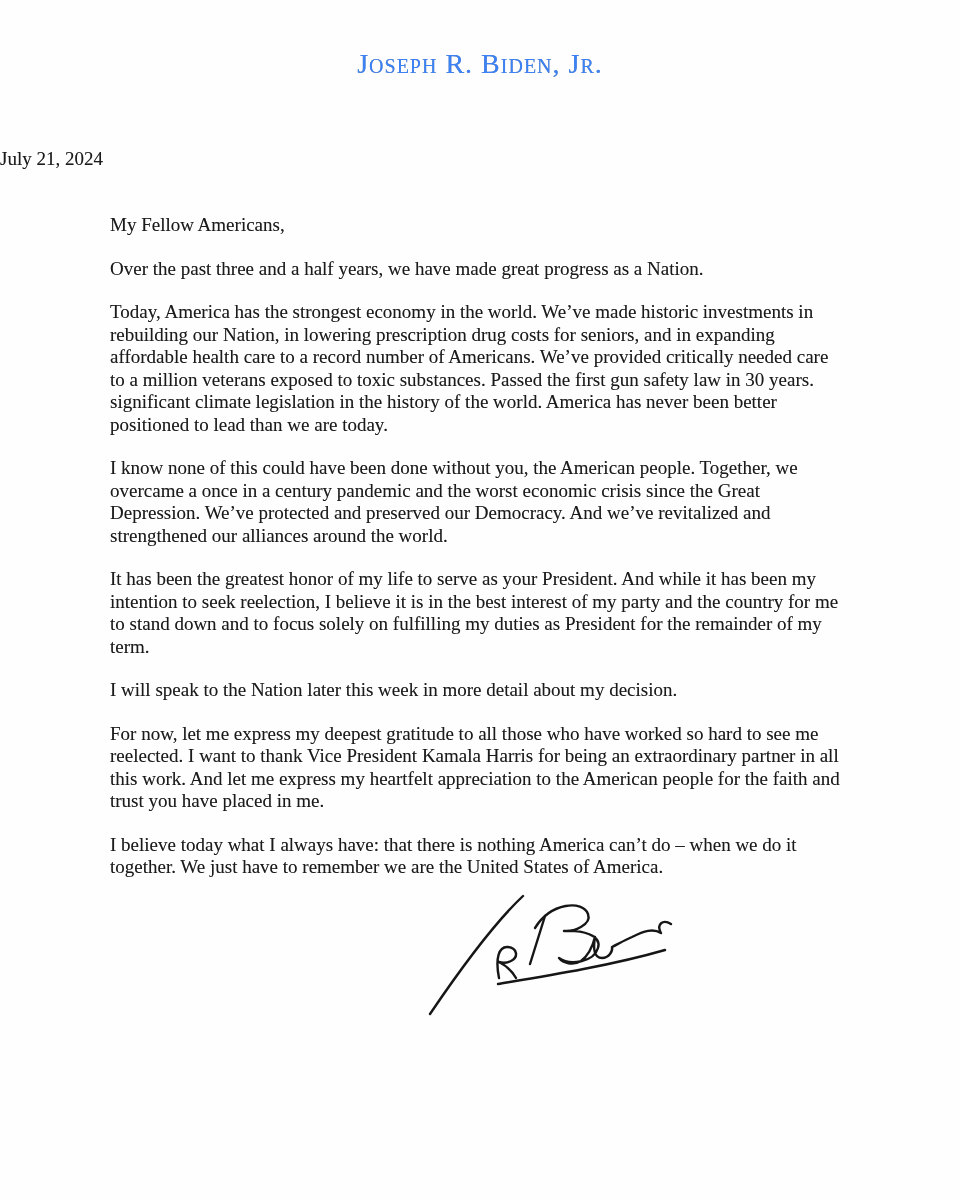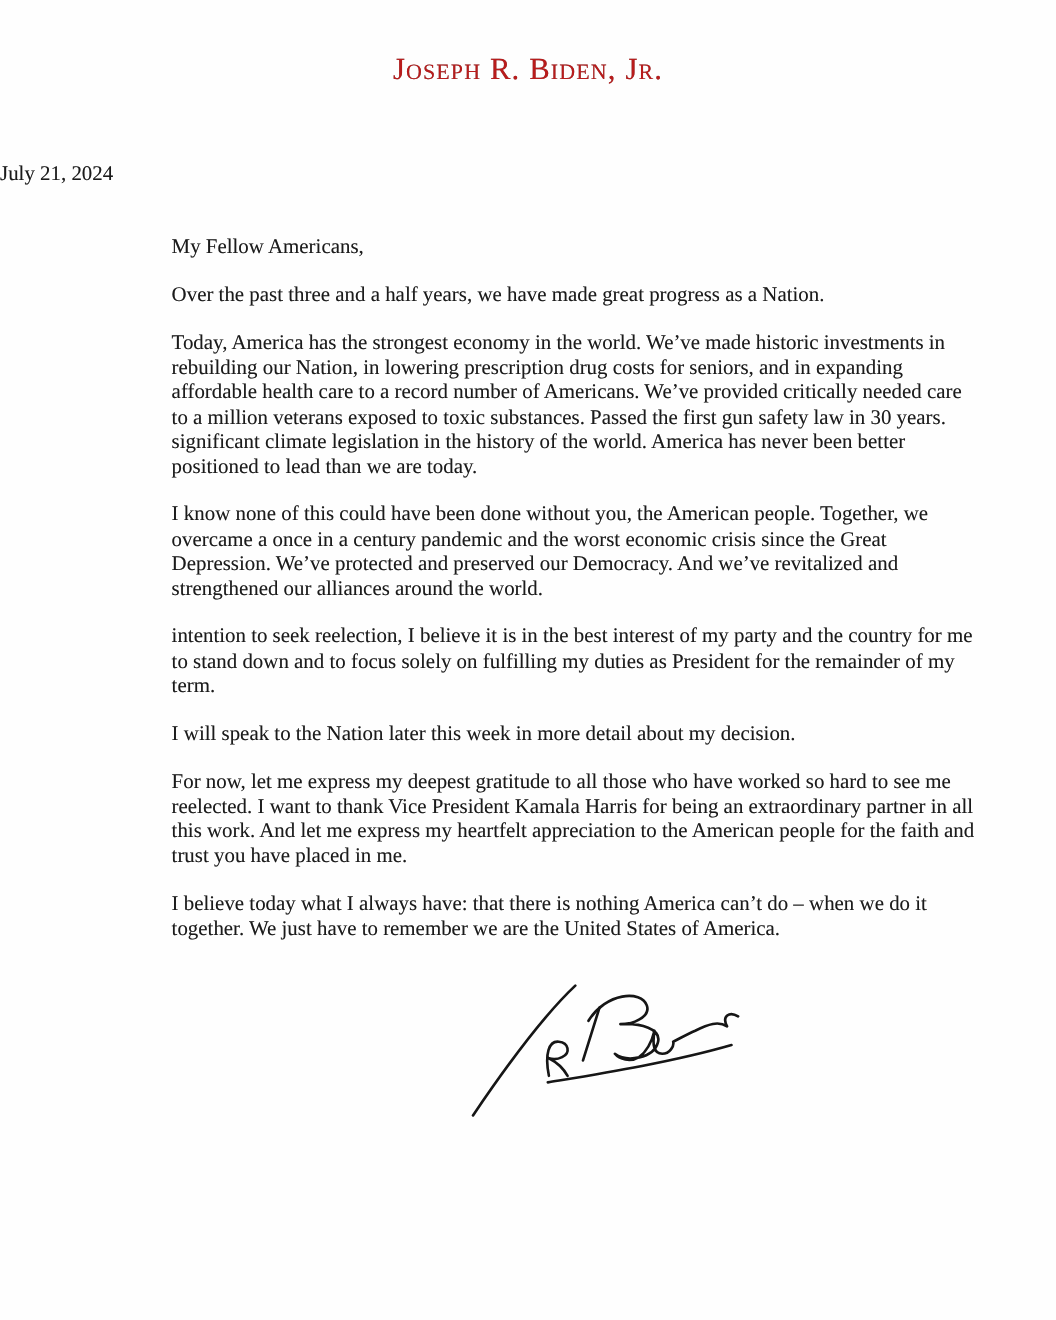--- a/index.html
+++ b/index.html
@@ -18,41 +18,40 @@
   }
   .letterhead {
     position: absolute;
     top: 48px;
     left: 0;
     width: 100%;
     text-align: center;
     font-variant: small-caps;
     font-size: 28px;
     letter-spacing: 1px;
-    color: #b91c1c;
+    color: #3b82f6;
     text-shadow: 0 0 0.6px rgba(0,0,0,0.45);
   }
   .date {
     position: absolute;
     top: 148px;
     left: 0;
     width: 100%;
     text-align: left;
     font-size: 19px;
     text-shadow: 0 0 0.4px rgba(0,0,0,0.35);
   }
   .letter-body {
     position: absolute;
     top: 214px;
     left: 110px;
     width: 752px;
     font-size: 19px;
     line-height: 22.5px;
     text-shadow: 0 0 0.4px rgba(0,0,0,0.35);
-    margin-left: 46px;
   }
   .para {
     margin: 0 0 21px 0;
   }
   .line {
     white-space: nowrap;
   }
   .signature {
     position: absolute;
     left: 425px;
@@ -97,20 +96,21 @@
         <div class="line">significant climate legislation in the history of the world. America has never been better</div>
         <div class="line">positioned to lead than we are today.</div>
       </div>
       <div class="para">
         <div class="line">I know none of this could have been done without you, the American people. Together, we</div>
         <div class="line">overcame a once in a century pandemic and the worst economic crisis since the Great</div>
         <div class="line">Depression. We’ve protected and preserved our Democracy. And we’ve revitalized and</div>
         <div class="line">strengthened our alliances around the world.</div>
       </div>
       <div class="para">
+        <div class="line">It has been the greatest honor of my life to serve as your President. And while it has been my</div>
         <div class="line">intention to seek reelection, I believe it is in the best interest of my party and the country for me</div>
         <div class="line">to stand down and to focus solely on fulfilling my duties as President for the remainder of my</div>
         <div class="line">term.</div>
       </div>
       <div class="para">
         <div class="line">I will speak to the Nation later this week in more detail about my decision.</div>
       </div>
       <div class="para">
         <div class="line">For now, let me express my deepest gratitude to all those who have worked so hard to see me</div>
         <div class="line">reelected. I want to thank Vice President Kamala Harris for being an extraordinary partner in all</div>

